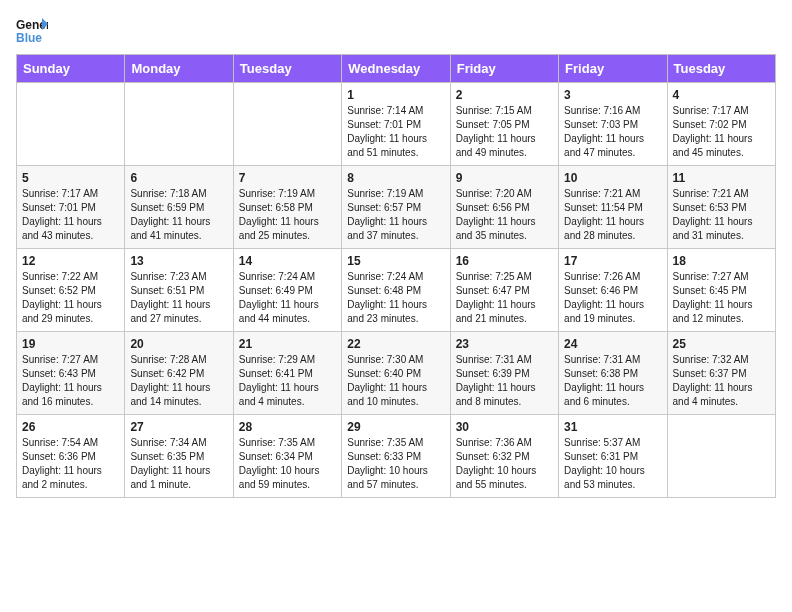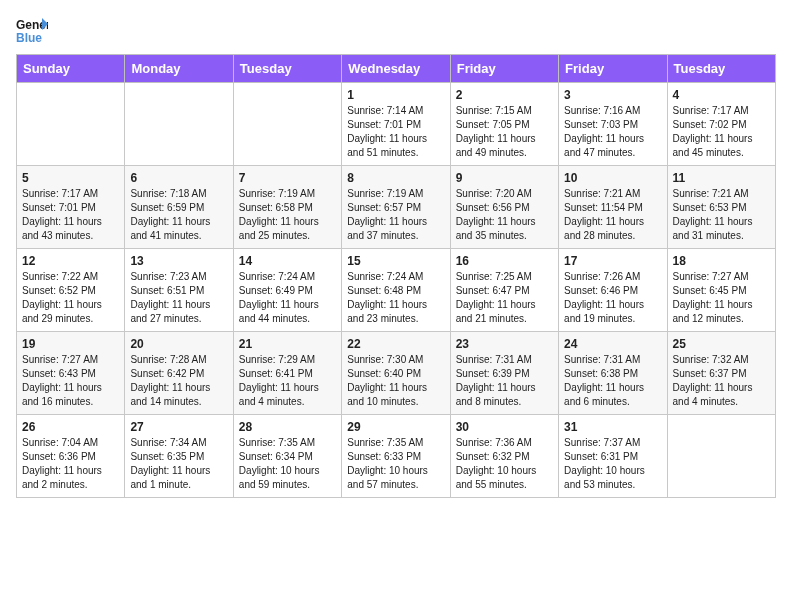--- a/index.html
+++ b/index.html
@@ -291,21 +291,21 @@
           <span class="day-num">25</span>
           <div class="cell-text">Sunrise: 7:32 AM</div>
           <div class="cell-text">Sunset: 6:37 PM</div>
           <div class="cell-text">Daylight: 11 hours</div>
           <div class="cell-text">and 4 minutes.</div>
         </td>
       </tr>
       <tr>
         <td>
           <span class="day-num">26</span>
-          <div class="cell-text">Sunrise: 7:04 AM</div>
+          <div class="cell-text">Sunrise: 7:54 AM</div>
           <div class="cell-text">Sunset: 6:36 PM</div>
           <div class="cell-text">Daylight: 11 hours</div>
           <div class="cell-text">and 2 minutes.</div>
         </td>
         <td>
           <span class="day-num">27</span>
           <div class="cell-text">Sunrise: 7:34 AM</div>
           <div class="cell-text">Sunset: 6:35 PM</div>
           <div class="cell-text">Daylight: 11 hours</div>
           <div class="cell-text">and 1 minute.</div>
@@ -326,21 +326,21 @@
         </td>
         <td>
           <span class="day-num">30</span>
           <div class="cell-text">Sunrise: 7:36 AM</div>
           <div class="cell-text">Sunset: 6:32 PM</div>
           <div class="cell-text">Daylight: 10 hours</div>
           <div class="cell-text">and 55 minutes.</div>
         </td>
         <td>
           <span class="day-num">31</span>
-          <div class="cell-text">Sunrise: 7:37 AM</div>
+          <div class="cell-text">Sunrise: 5:37 AM</div>
           <div class="cell-text">Sunset: 6:31 PM</div>
           <div class="cell-text">Daylight: 10 hours</div>
           <div class="cell-text">and 53 minutes.</div>
         </td>
         <td class="empty-cell"></td>
       </tr>
     </tbody>
 </table>
 
 </body></html>

